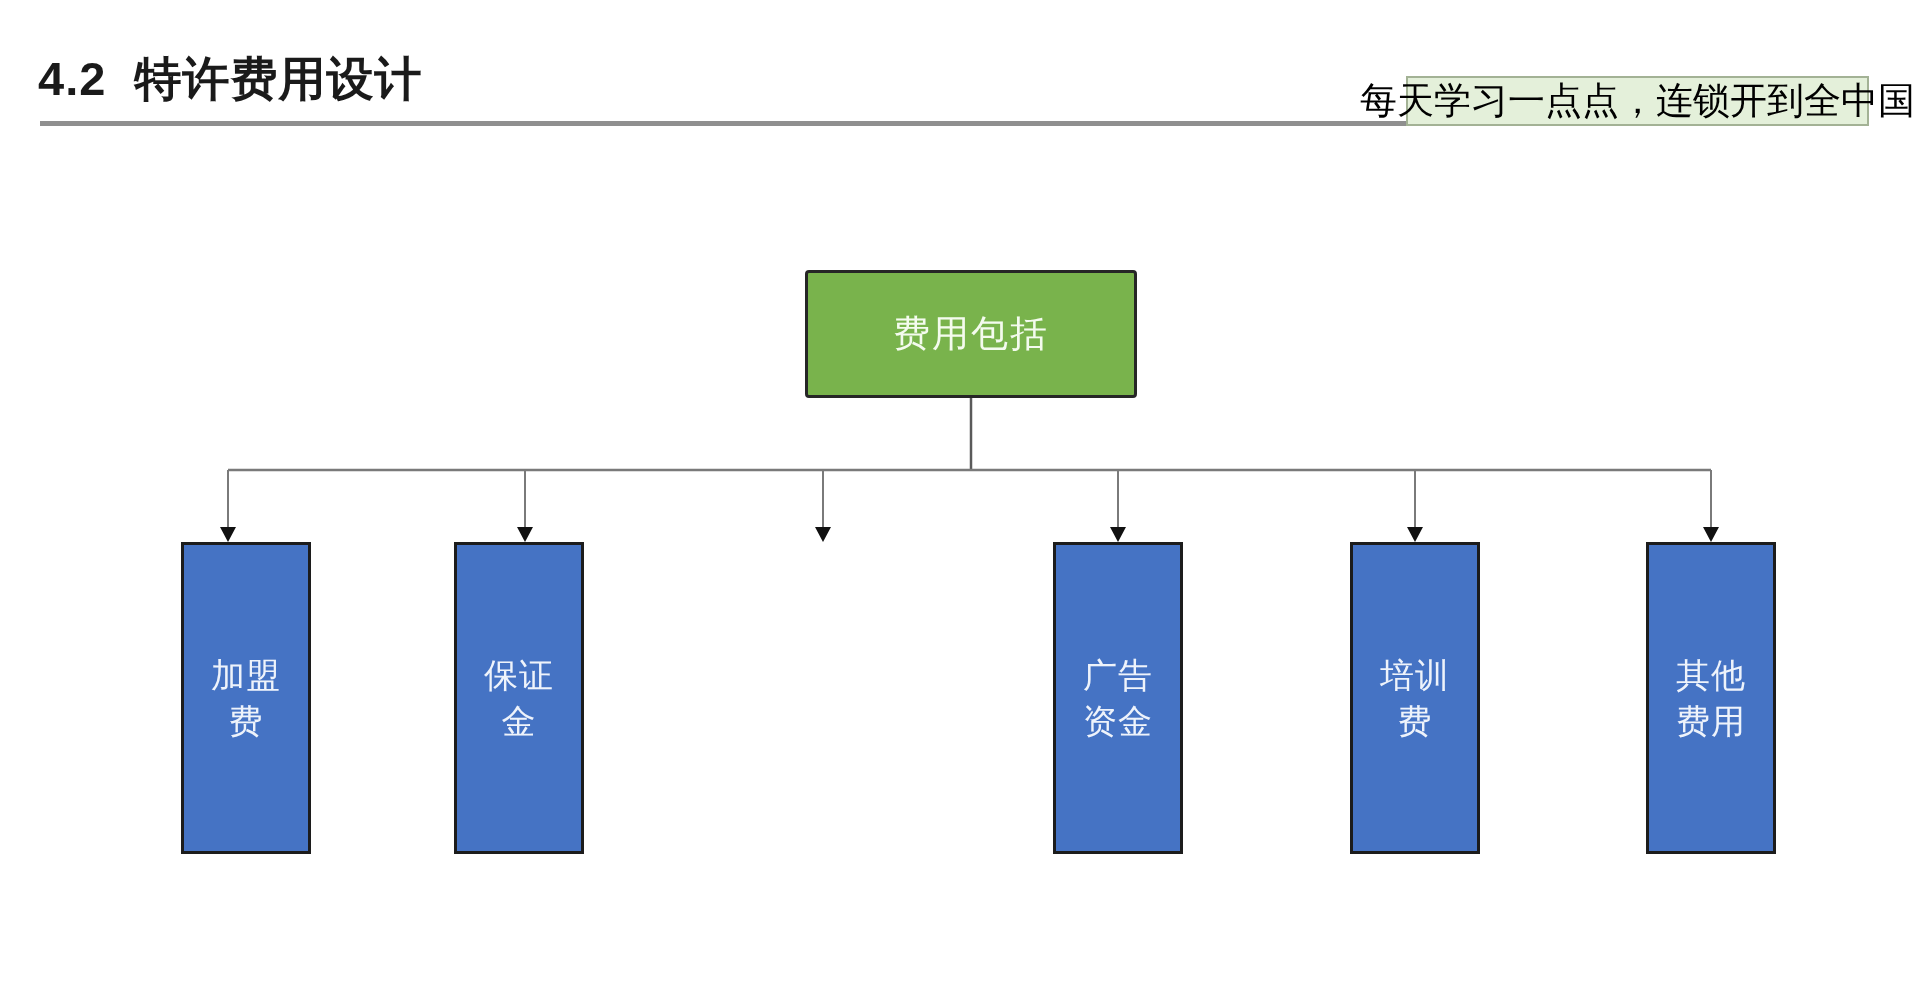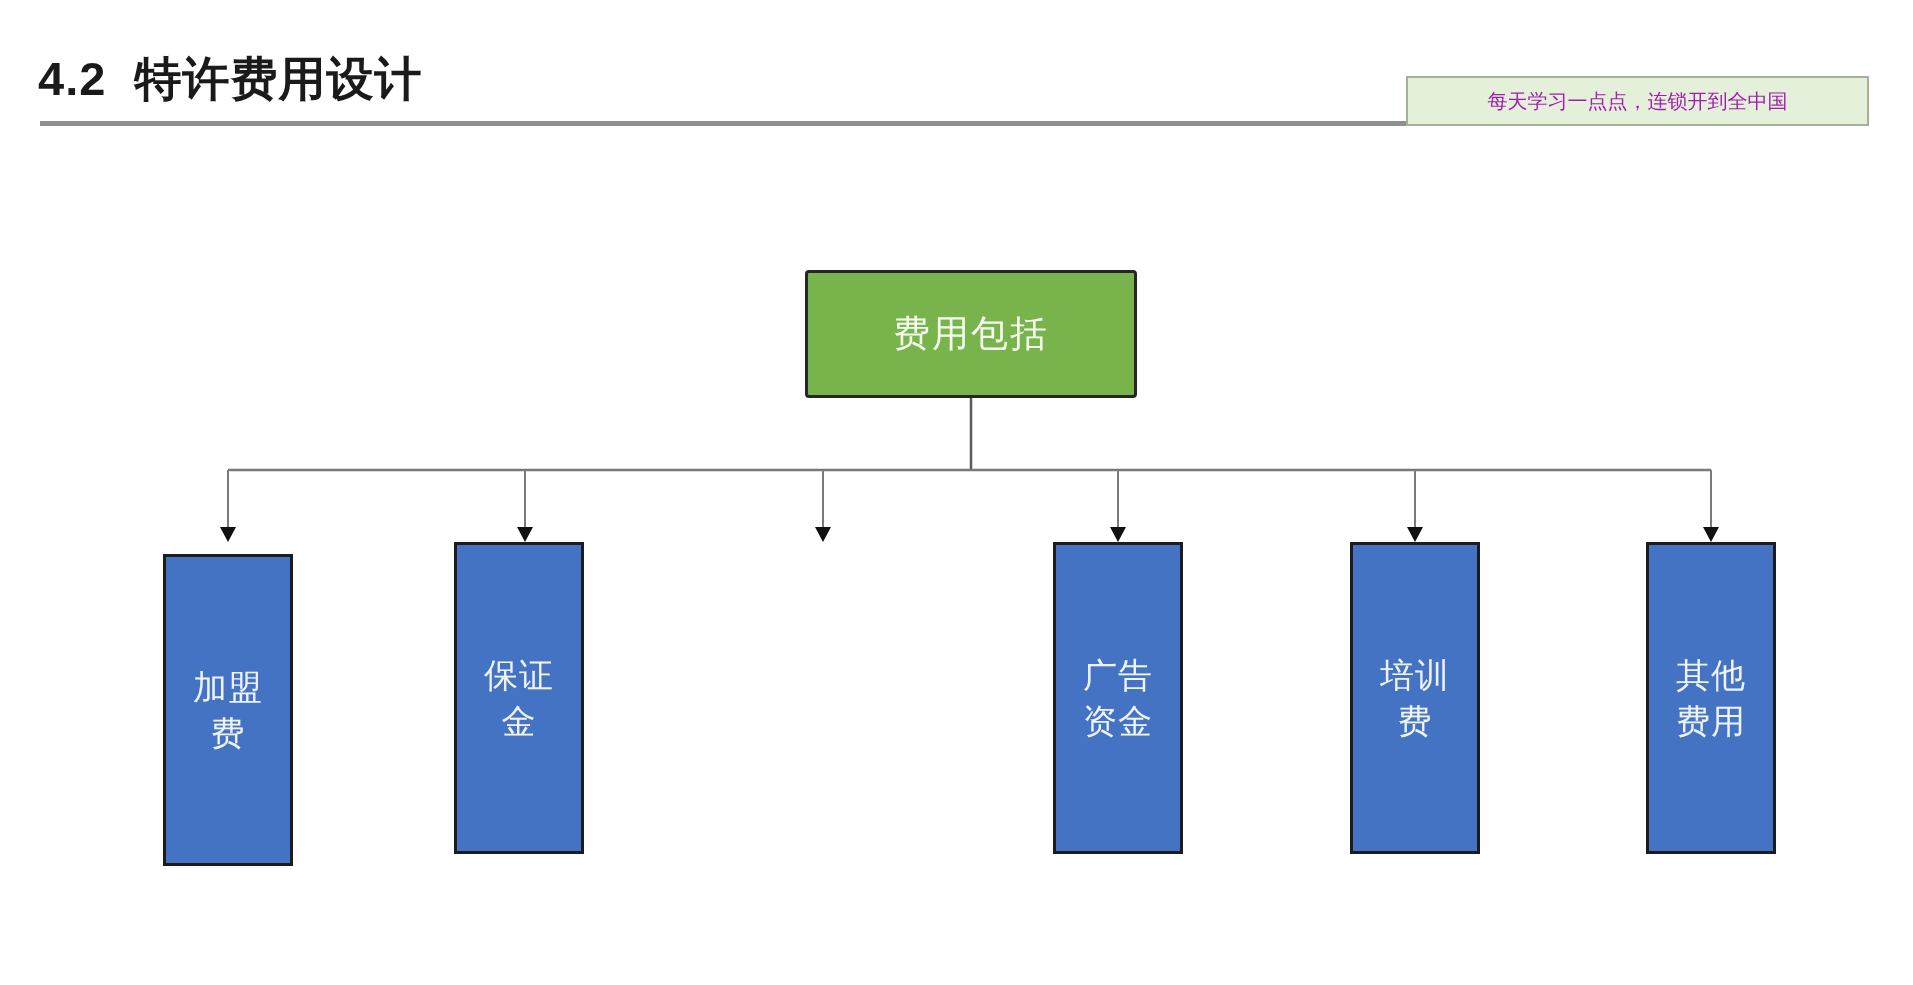--- a/index.html
+++ b/index.html
@@ -25,21 +25,21 @@
     letter-spacing:1px;white-space:pre;
   }
   .header-rule{
     position:absolute;left:40px;top:121px;width:1826px;height:5px;
     background:var(--rule-gray);
   }
   .slogan-badge{
     position:absolute;left:1406px;top:76px;width:463px;height:50px;
     background:var(--badge-bg);border:2px solid var(--badge-border);
     display:flex;align-items:center;justify-content:center;
-    font-size:20px;color:#a21caf;z-index:2;white-space:nowrap;text-align:right;
+    font-size:37px;color:#000000;z-index:2;white-space:nowrap;text-align:right;
   }
 
   
   .diagram{position:absolute;left:0;top:0;width:1913px;height:985px;}
   .connectors{position:absolute;left:0;top:0;width:1913px;height:985px;}
 
   .root-node{
     position:absolute;left:805px;top:270px;width:332px;height:128px;
     background:var(--green-fill);
     border:3px solid var(--green-border);border-radius:4px;
@@ -47,21 +47,21 @@
     color:#f4fbee;font-size:37px;letter-spacing:2px;
   }
   .child-node{
     position:absolute;top:542px;width:130px;height:312px;
     background:var(--blue-fill);
     border:3px solid var(--blue-border);
     display:flex;align-items:center;justify-content:center;
     text-align:center;color:#eef3fb;font-size:34px;
     line-height:46px;white-space:pre-line;letter-spacing:1px;
   }
-  .child-node.n0{left:163px;margin-top:12px;}
+  .child-node.n0{left:181px;}
   .child-node.n1{left:454px;}
   .child-node.n2{left:758px;}
   .child-node.n3{left:1053px;}
   .child-node.n4{left:1350px;}
   .child-node.n5{left:1646px;}
 </style>
 </head>
 <body>
 
 <div class="slide">

